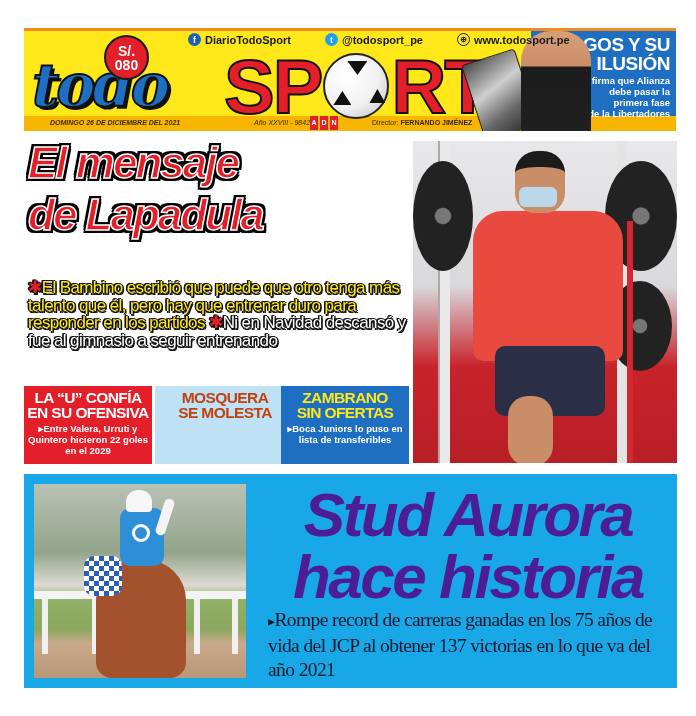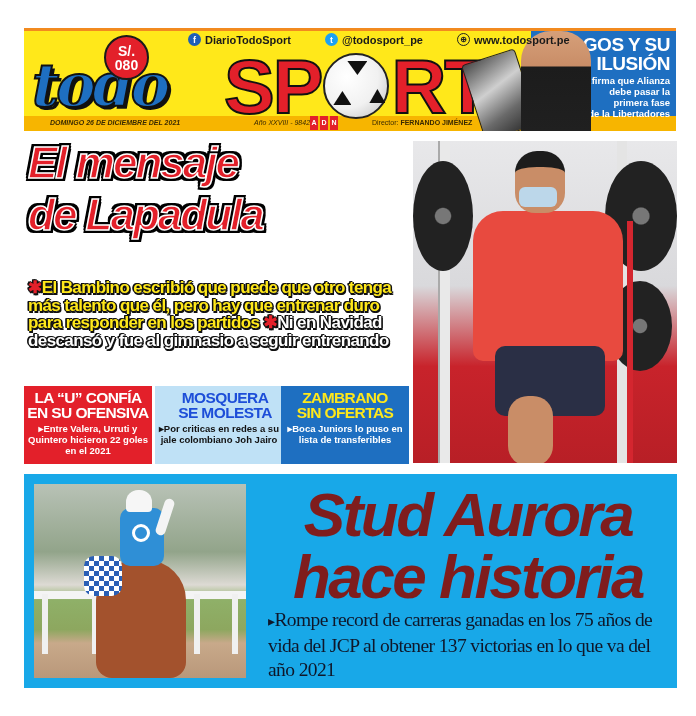--- a/index.html
+++ b/index.html
@@ -85,21 +85,21 @@
   .headline {
     position: absolute; left: 28px; top: 137px; width: 380px;
     font-family: "Liberation Sans", sans-serif; font-weight: bold; font-style: italic;
     font-size: 44px; line-height: 52px; color: #e3202a; letter-spacing: -2px;
     -webkit-text-stroke: 1.5px #fff;
     text-shadow: 0 0 0 #000, 3px 0 0 #000, -3px 0 0 #000, 0 3px 0 #000, 0 -3px 0 #000, 3px 3px 0 #000, -3px -3px 0 #000, 3px -3px 0 #000, -3px 3px 0 #000;
   }
   .headline .line { display: block; }
   .deck {
     position: absolute; left: 28px; top: 279px; width: 382px;
-    font-family: "Liberation Sans", sans-serif; font-weight: bold; font-size: 17px; line-height: 17.5px;
+    font-family: "Liberation Sans", sans-serif; font-weight: normal; font-size: 17px; line-height: 17.5px;
     letter-spacing: -0.6px;
     text-shadow: 1.5px 0 0 #111, -1.5px 0 0 #111, 0 1.5px 0 #111, 0 -1.5px 0 #111, 1.5px 1.5px 0 #111, -1.5px -1.5px 0 #111;
   }
   .deck .y { color: #ffe81a; }
   .deck .w { color: #ffffff; }
   .bullet-star { color: #e3202a; }
 
   .main-photo {
     position: absolute; left: 413px; top: 141px; width: 264px; height: 322px; overflow: hidden;
     background: linear-gradient(180deg, #e8e8ea 0%, #d9d9dc 45%, #c8232b 70%, #b81f26 100%);
@@ -116,21 +116,21 @@
 
   
   .teaser {
     position: absolute; top: 386px; width: 128px; height: 78px; text-align: center; padding-top: 4px;
   }
   .teaser-title { font-family: "Liberation Sans", sans-serif; font-weight: bold; font-size: 15.5px; line-height: 15px; letter-spacing: -0.6px; }
   .teaser-sub { font-size: 9.5px; line-height: 11px; font-weight: bold; margin-top: 3px; padding: 0 4px; }
   .t-red { left: 24px; background: #e3202a; color: #fff; }
   .t-red .teaser-title { color: #fff; }
   .t-light { left: 155px; background: #bfe1f6; }
-  .t-light .teaser-title { color: #1d4ed8; margin-left: 12px; }
+  .t-light .teaser-title { color: #c2410c; margin-left: 12px; }
   .t-light .teaser-sub { color: #111; }
   .t-blue { left: 281px; background: #1e6fc1; color: #fff; }
   .t-blue .teaser-title { color: #ffe81a; }
 
   
   .bottom-box {
     position: absolute; left: 24px; top: 474px; width: 653px; height: 214px; background: #18a8e8;
   }
   .horse-photo {
     position: absolute; left: 10px; top: 10px; width: 212px; height: 194px; overflow: hidden;
@@ -139,21 +139,21 @@
   .rail { position: absolute; left: 0; top: 107px; width: 212px; height: 8px; background: #f4f4f4; }
   .rail-post { position: absolute; top: 110px; width: 6px; height: 60px; background: #f0f0f0; }
   .horse { position: absolute; left: 62px; top: 76px; width: 90px; height: 118px; background: #a3522d; border-radius: 40px 40px 16px 16px; }
   .horse-hood { position: absolute; left: 50px; top: 72px; width: 38px; height: 40px; background: repeating-conic-gradient(#2a5fb5 0 25%, #ffffff 0 50%) 0 0/10px 10px; border-radius: 10px; }
   .jockey { position: absolute; left: 86px; top: 24px; width: 44px; height: 58px; background: #2f8fd6; border-radius: 10px; }
   .jockey-helmet { position: absolute; left: 92px; top: 6px; width: 26px; height: 22px; background: #f6f6f6; border-radius: 12px 12px 4px 4px; }
   .jockey-logo { position: absolute; left: 98px; top: 40px; width: 18px; height: 18px; border-radius: 50%; border: 3px solid #fff; }
   .jockey-arm { position: absolute; left: 126px; top: 14px; width: 10px; height: 38px; background: #f4f4f4; transform: rotate(18deg); border-radius: 5px; }
 
   .bottom-headline {
-    position: absolute; left: 244px; top: 10px; width: 400px; text-align: center; color: #7f1d1d;
+    position: absolute; left: 244px; top: 10px; width: 400px; text-align: center; color: #4c1d95;
     font-family: "Liberation Sans", sans-serif; font-weight: bold; font-style: italic;
     font-size: 62px; line-height: 62px; letter-spacing: -2.5px;
   }
   .bottom-sub {
     position: absolute; left: 244px; top: 134px; width: 405px; color: #0f172a;
     font-family: Liberation Serif, serif; font-size: 19.5px; line-height: 24px; letter-spacing: -0.6px;
   }
   .tri { font-size: 14px; }
 </style>
 </head>
@@ -233,28 +233,27 @@
   <div class="player-shorts"></div>
   <div class="player-leg"></div>
   <div class="stick"></div>
 </div>
 
 <div class="teaser t-red">
   <div class="teaser-title">
     <div>LA “U” CONFÍA</div>
     <div>EN SU OFENSIVA</div>
   </div>
-  <div class="teaser-sub">▸Entre Valera, Urruti y Quintero hicieron 22 goles en el 2021</div>
+  <div class="teaser-sub">▸Entre Valera, Urruti y Quintero hicieron 22 goles en el 2029</div>
 </div>
 <div class="teaser t-light">
   <div class="teaser-title">
     <div>MOSQUERA</div>
     <div>SE MOLESTA</div>
   </div>
-  <div class="teaser-sub">▸Por criticas en redes a su jale colombiano Joh Jairo</div>
 </div>
 <div class="teaser t-blue">
   <div class="teaser-title">
     <div>ZAMBRANO</div>
     <div>SIN OFERTAS</div>
   </div>
   <div class="teaser-sub">▸Boca Juniors lo puso en lista de transferibles</div>
 </div>
 
 <section class="bottom-box">

